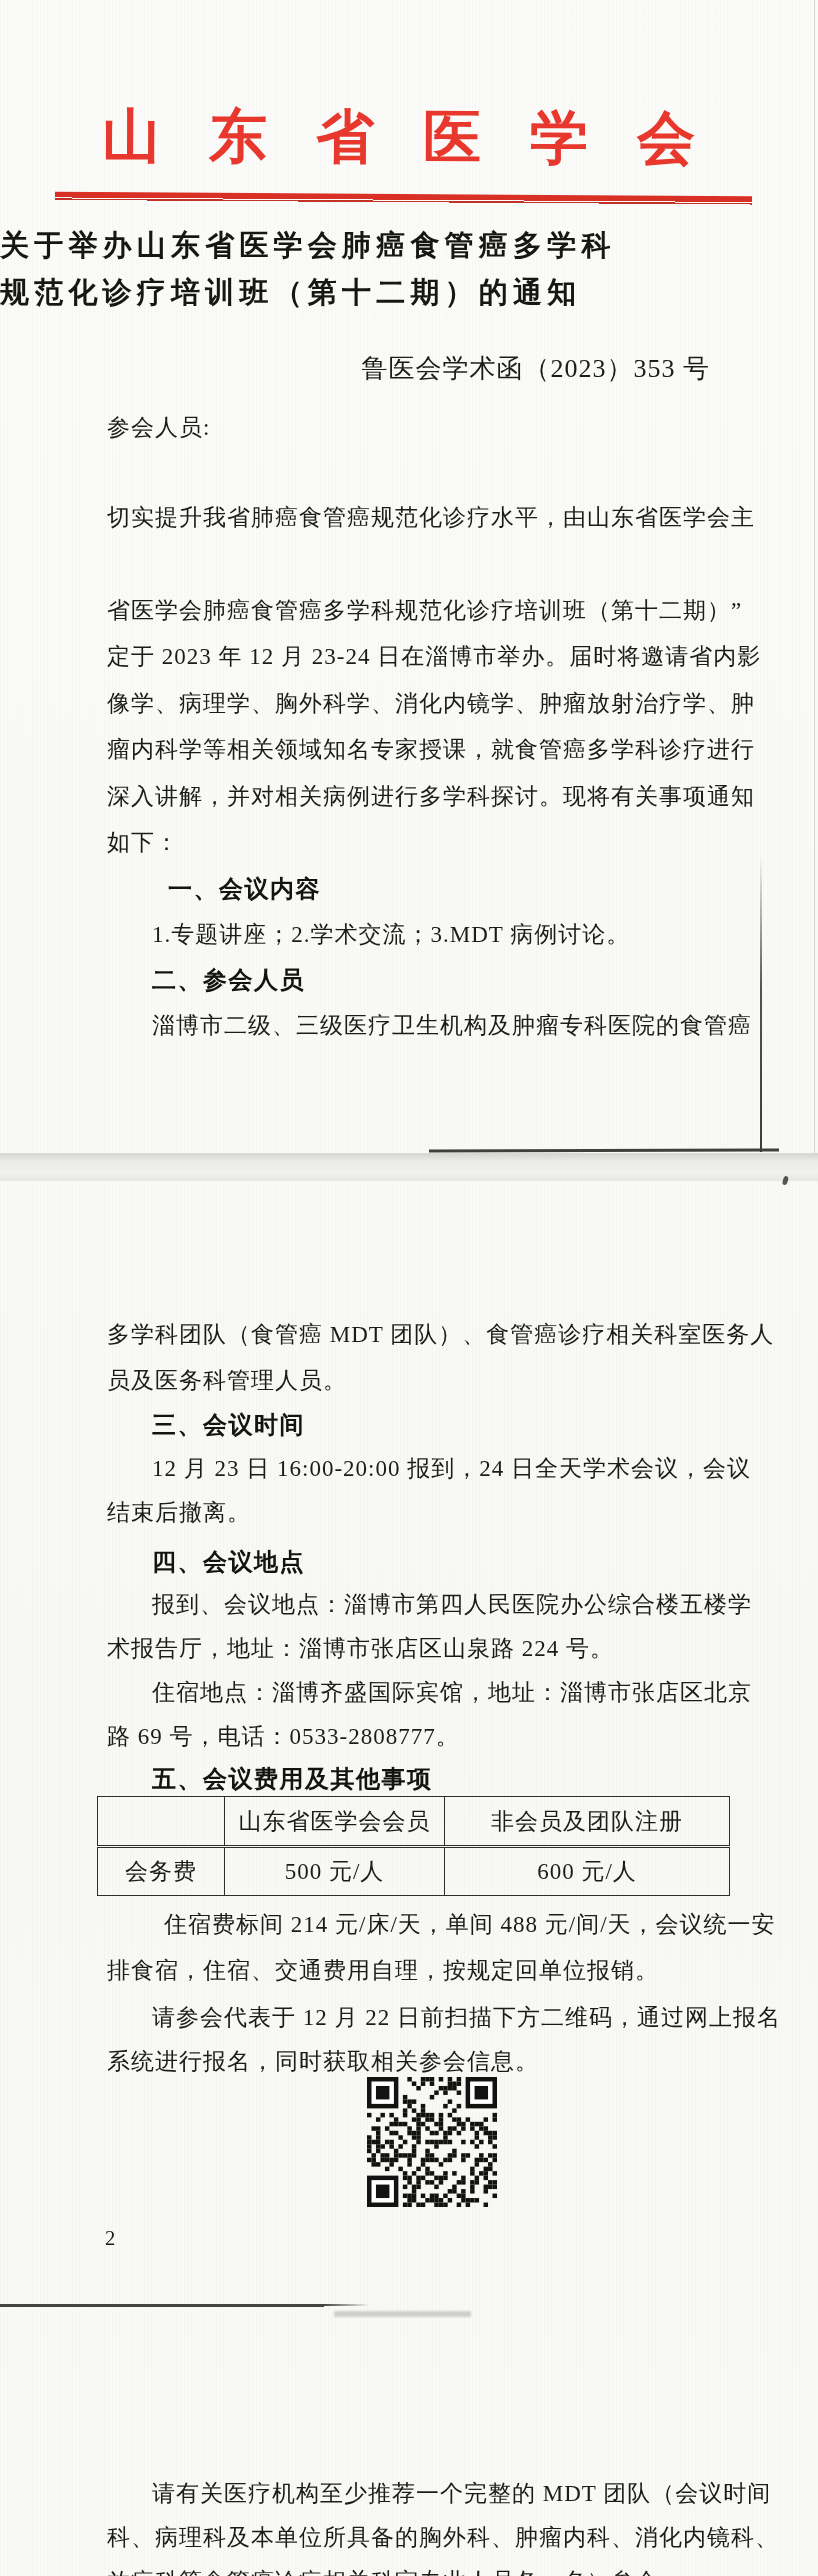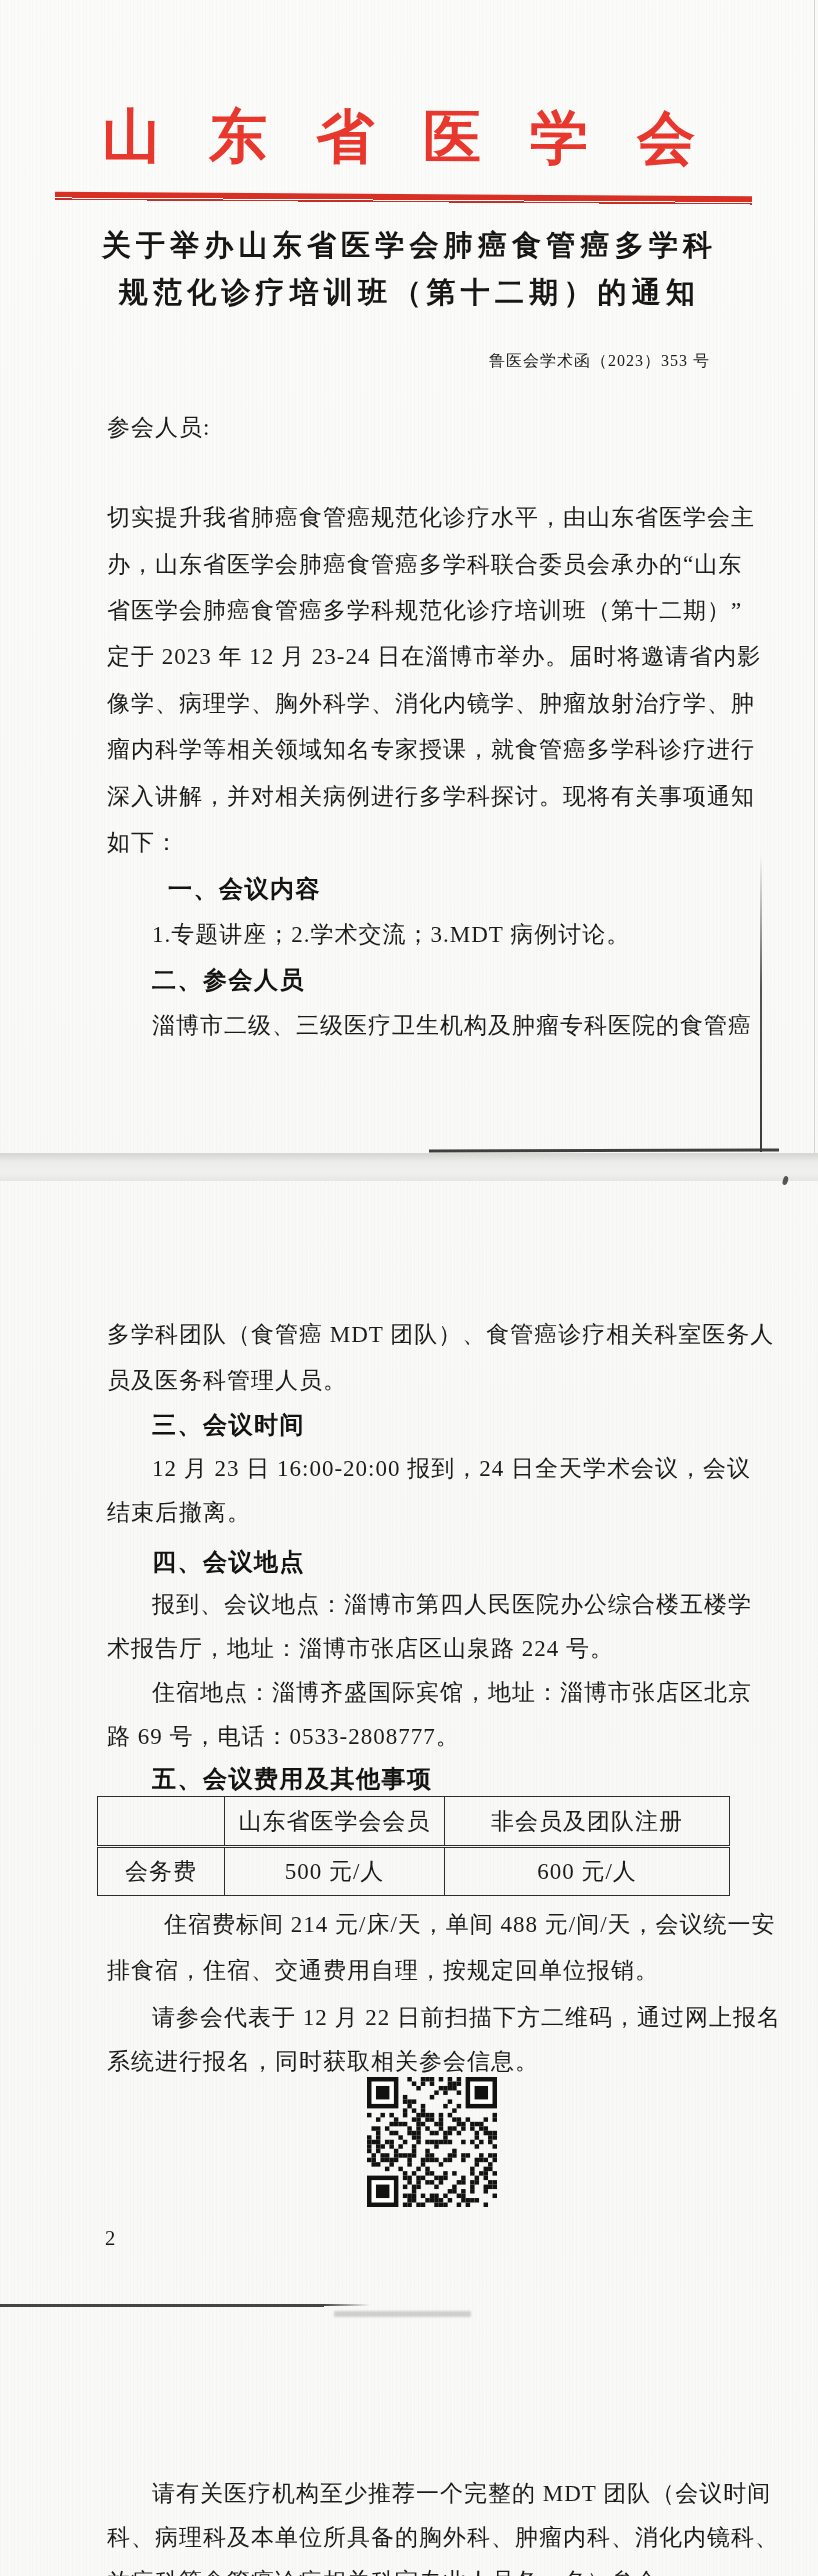--- a/index.html
+++ b/index.html
@@ -16,24 +16,24 @@
   .org{
     top:99px;left:0;width:100%;text-align:center;
     font-size:58px;font-weight:bold;color:#e8382e;
     letter-spacing:49px;text-indent:27px;transform:rotate(.25deg);
   }
   .red-rule{
     top:194px;left:55px;width:697px;height:8.8px;transform:rotate(.38deg);
     background:linear-gradient(180deg,#d93025 0 5.7px,#fdfdfc 5.7px 6.7px,#c13128 6.7px 8.2px,transparent 8.2px);
   }
   .title{
-    left:0;width:100%;text-align:center;
+    left:0;width:100%;
     font-size:29px;font-weight:bold;letter-spacing:5.2px;color:#171614;
   }
-  .docnum{top:351px;right:109px;font-size:16px;letter-spacing:1px;}
+  .docnum{top:351px;right:109px;font-size:26px;letter-spacing:1px;}
   
   .bl{font-size:23px;letter-spacing:1px;}
   .hd{font-size:24px;font-weight:bold;letter-spacing:1.5px;font-family:"Liberation Sans","DejaVu Sans",sans-serif;color:#141312;}
   .pgnum{font-size:20.6px;}
   
   .fee-table{
     position:absolute;left:97px;top:1796px;width:630px;
     border-collapse:collapse;table-layout:fixed;
     font-family:"Liberation Serif","DejaVu Serif",serif;font-size:23px;color:#1c1b19;
   }
@@ -73,21 +73,20 @@
   <div class="abs speck"></div>
 
   <div class="abs org">山东省医学会</div>
   <div class="abs red-rule"></div>
   <div class="abs title" style="top:226px">关于举办山东省医学会肺癌食管癌多学科</div>
   <div class="abs title" style="top:273px">规范化诊疗培训班（第十二期）的通知</div>
   <div class="abs docnum">鲁医会学术函（2023）353 号</div>
 
   <div class="abs bl" style="top:412px;left:107px">参会人员:</div>
   <div class="abs bl" style="top:502px;left:107px">切实提升我省肺癌食管癌规范化诊疗水平，由山东省医学会主</div>
-  <div class="abs bl" style="top:549px;left:107px">办，山东省医学会肺癌食管癌多学科联合委员会承办的“山东</div>
   <div class="abs bl" style="top:595px;left:107px">省医学会肺癌食管癌多学科规范化诊疗培训班（第十二期）”</div>
   <div class="abs bl" style="top:641px;left:107px">定于 2023 年 12 月 23-24 日在淄博市举办。届时将邀请省内影</div>
   <div class="abs bl" style="top:688px;left:107px">像学、病理学、胸外科学、消化内镜学、肿瘤放射治疗学、肿</div>
   <div class="abs bl" style="top:734px;left:107px">瘤内科学等相关领域知名专家授课，就食管癌多学科诊疗进行</div>
   <div class="abs bl" style="top:781px;left:107px">深入讲解，并对相关病例进行多学科探讨。现将有关事项通知</div>
   <div class="abs bl" style="top:827px;left:107px">如下：</div>
 
   <div class="abs hd" style="top:873px;left:168px">一、会议内容</div>
   <div class="abs bl" style="top:919px;left:152px">1.专题讲座；2.学术交流；3.MDT 病例讨论。</div>
   <div class="abs hd" style="top:964px;left:152px">二、参会人员</div>

